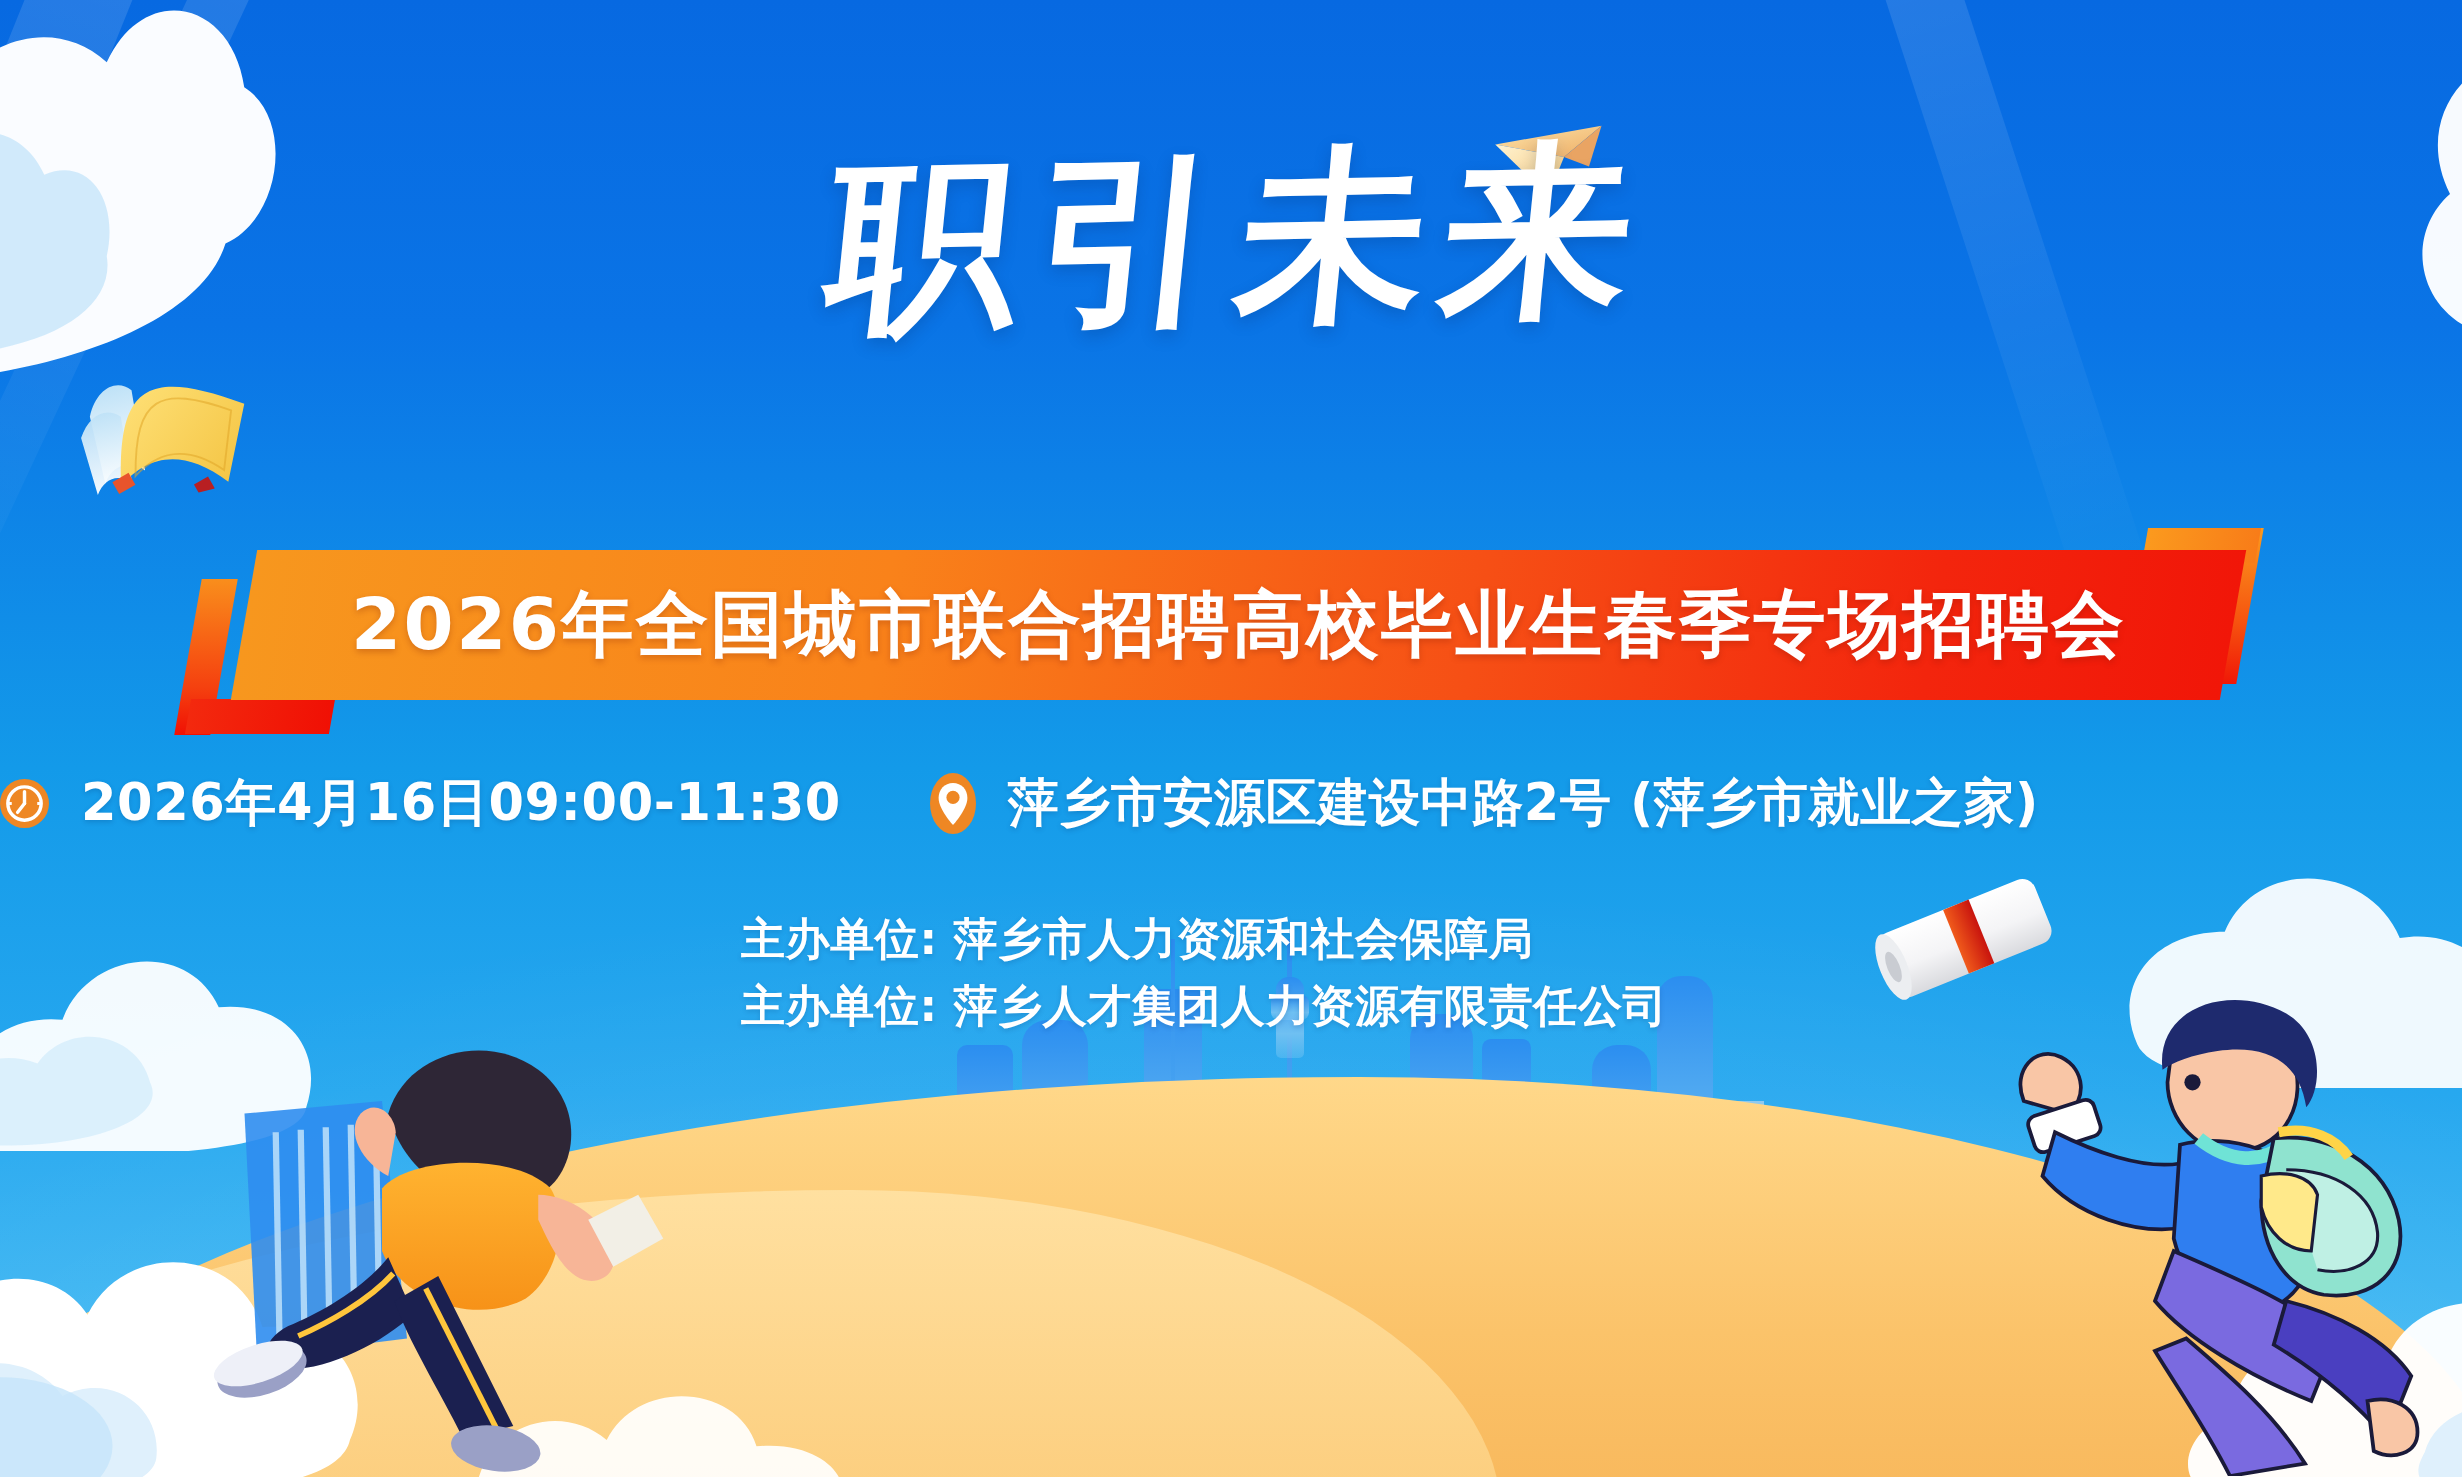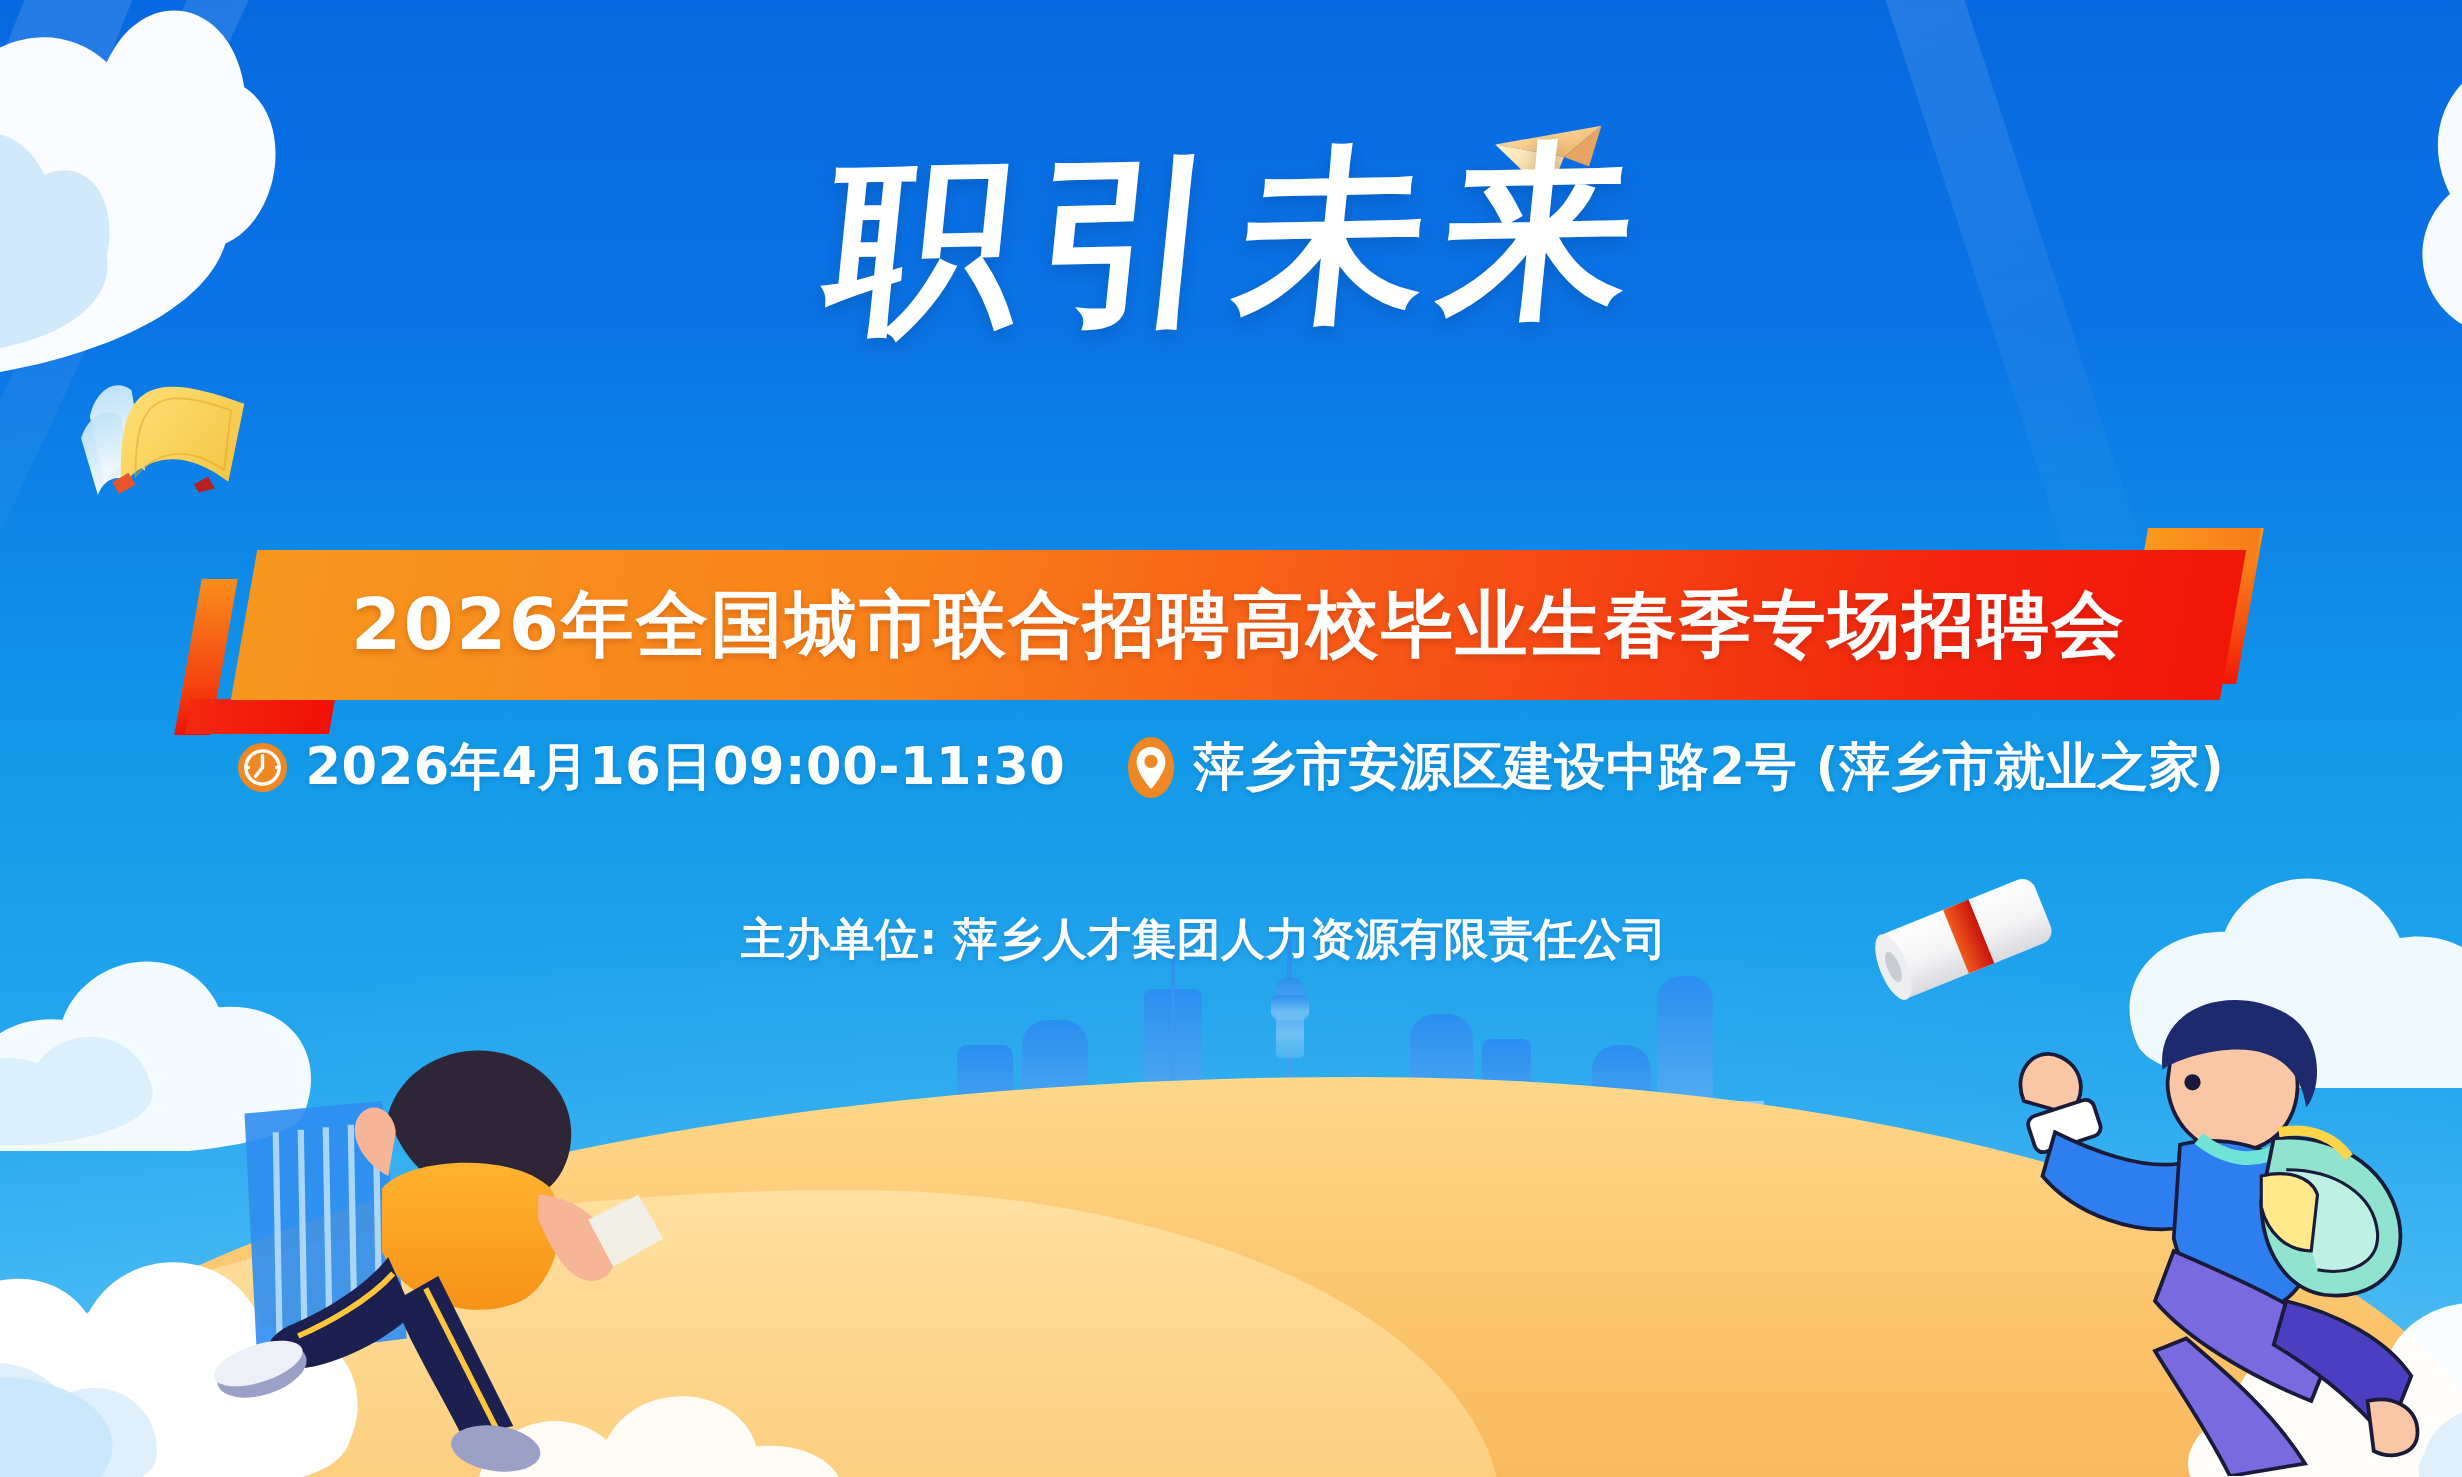--- a/index.html
+++ b/index.html
@@ -94,22 +94,22 @@
   .acc{
     position:absolute;width:36px;height:156px;transform:skewX(-10deg);
   }
   .acc-l{left:188px;top:579px;background:linear-gradient(180deg,#f98e1c 0%,#f5400f 70%,#f01004 100%);}
   .acc-l2{left:188px;top:699px;width:144px;height:35px;background:linear-gradient(90deg,#f3290e,#f01004);}
   .acc-r{left:2214px;top:528px;background:linear-gradient(180deg,#fb9a1e 0%,#f6530f 60%,#f01707 100%);}
   .acc-r2{left:2145px;top:528px;width:113px;height:35px;background:linear-gradient(90deg,#fb9a1e,#f87c18);}
 
   
   .meta{
-    position:absolute;top:733px;left:0;right:0;
-    display:flex;align-items:center;justify-content:center;gap:19px;
+    position:absolute;top:769px;left:0;right:0;
+    display:flex;align-items:center;justify-content:flex-start;gap:32px;
     white-space:nowrap;
   }
   .pill{
     width:46px;height:61px;border-radius:50%;
     background:#ee8724;display:flex;align-items:center;justify-content:center;flex:none;
   }
   .pill.clock{width:49px;height:49px;}
   .meta-text{
     font-family:"DejaVu Sans","Liberation Sans",sans-serif;
     font-weight:900;font-size:51px;color:#ffffff;letter-spacing:0.6px;
@@ -346,17 +346,18 @@
     <div class="pill">
       <svg viewBox="0 0 60 82" width="36" height="50">
         <path d="M30,6 C16,6 6,17 6,31 C6,50 30,76 30,76 C30,76 54,50 54,31 C54,17 44,6 30,6Z" fill="#ffffff"></path>
         <circle cx="30" cy="30" r="11" fill="#ee8724"></circle>
       </svg>
     </div>
     <div class="meta-text">萍乡市安源区建设中路2号 (萍乡市就业之家)</div>
   </div>
 
   <div class="orgs">
+    <div class="org-line">主办单位: 萍乡市人力资源和社会保障局</div>
     <div class="org-line">主办单位: 萍乡人才集团人力资源有限责任公司</div>
   </div>
 
 </div>
 
 
 </body></html>

